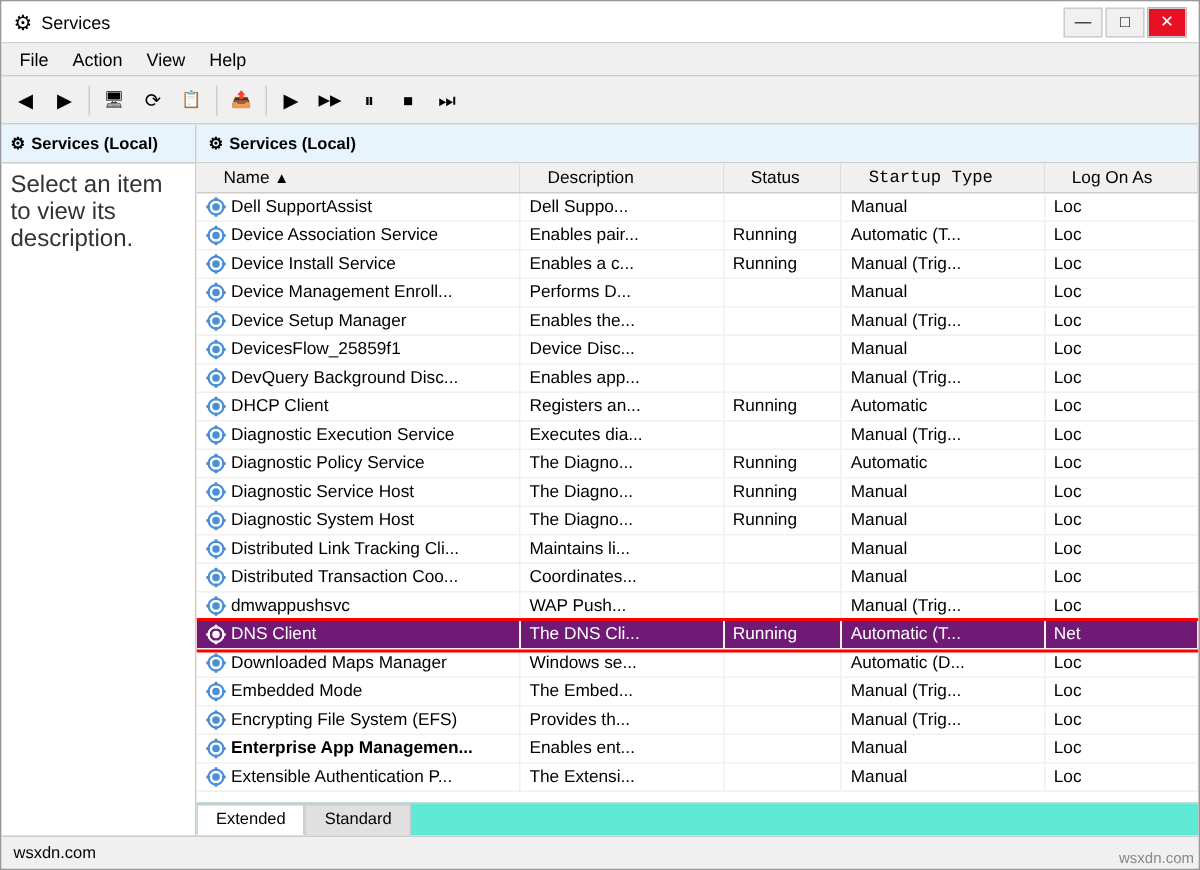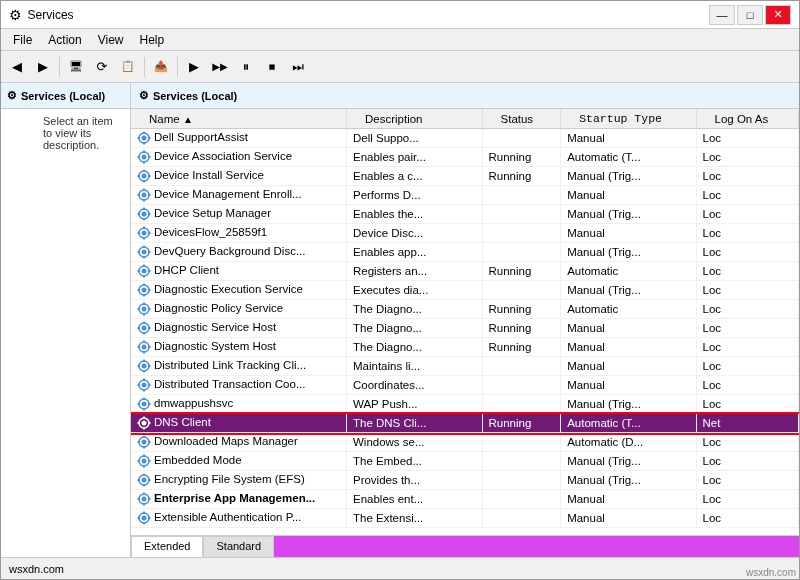--- a/index.html
+++ b/index.html
@@ -110,24 +110,23 @@
       font-size: 11px;
       font-weight: bold;
       border-bottom: 1px solid #ccc;
       display: flex;
       align-items: center;
       gap: 4px;
       height: 26px;
     }
     .sidebar-content {
       padding: 6px;
-      font-size: 11px;
+      font-size: 16px;
       color: #333;
       flex: 1;
-      margin-left: 36px;
     }
     .main-panel {
       flex: 1;
       display: flex;
       flex-direction: column;
       overflow: hidden;
     }
     .main-header {
       background: #e8f4fc;
       padding: 4px 8px;
@@ -183,21 +182,21 @@
       border-top: 1px solid #ccc;
       height: 22px;
       display: flex;
       align-items: center;
       padding: 0 8px;
       font-size: 11px;
     }
     .tabs-bar {
       display: flex;
       border-top: 1px solid #ccc;
-      background: #d946ef;
+      background: #5eead4;
       height: 22px;
     }
     .tab {
       padding: 3px 12px;
       font-size: 11px;
       border: 1px solid #ccc;
       border-bottom: none;
       cursor: pointer;
       background: #e0e0e0;
     }

